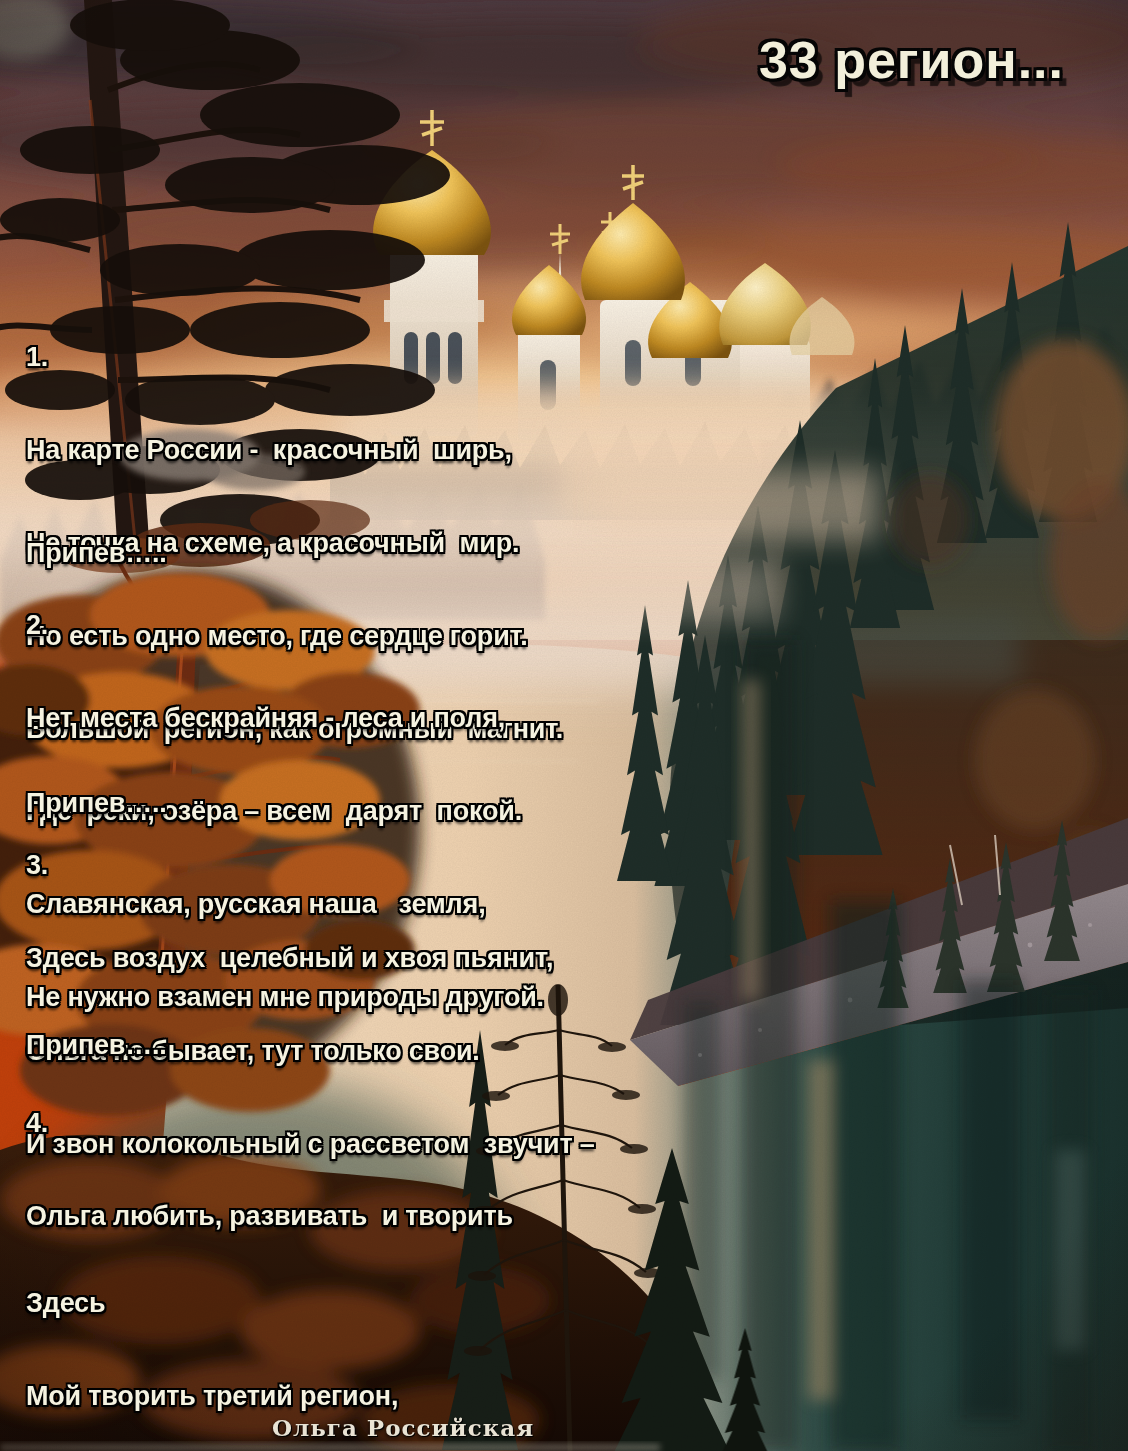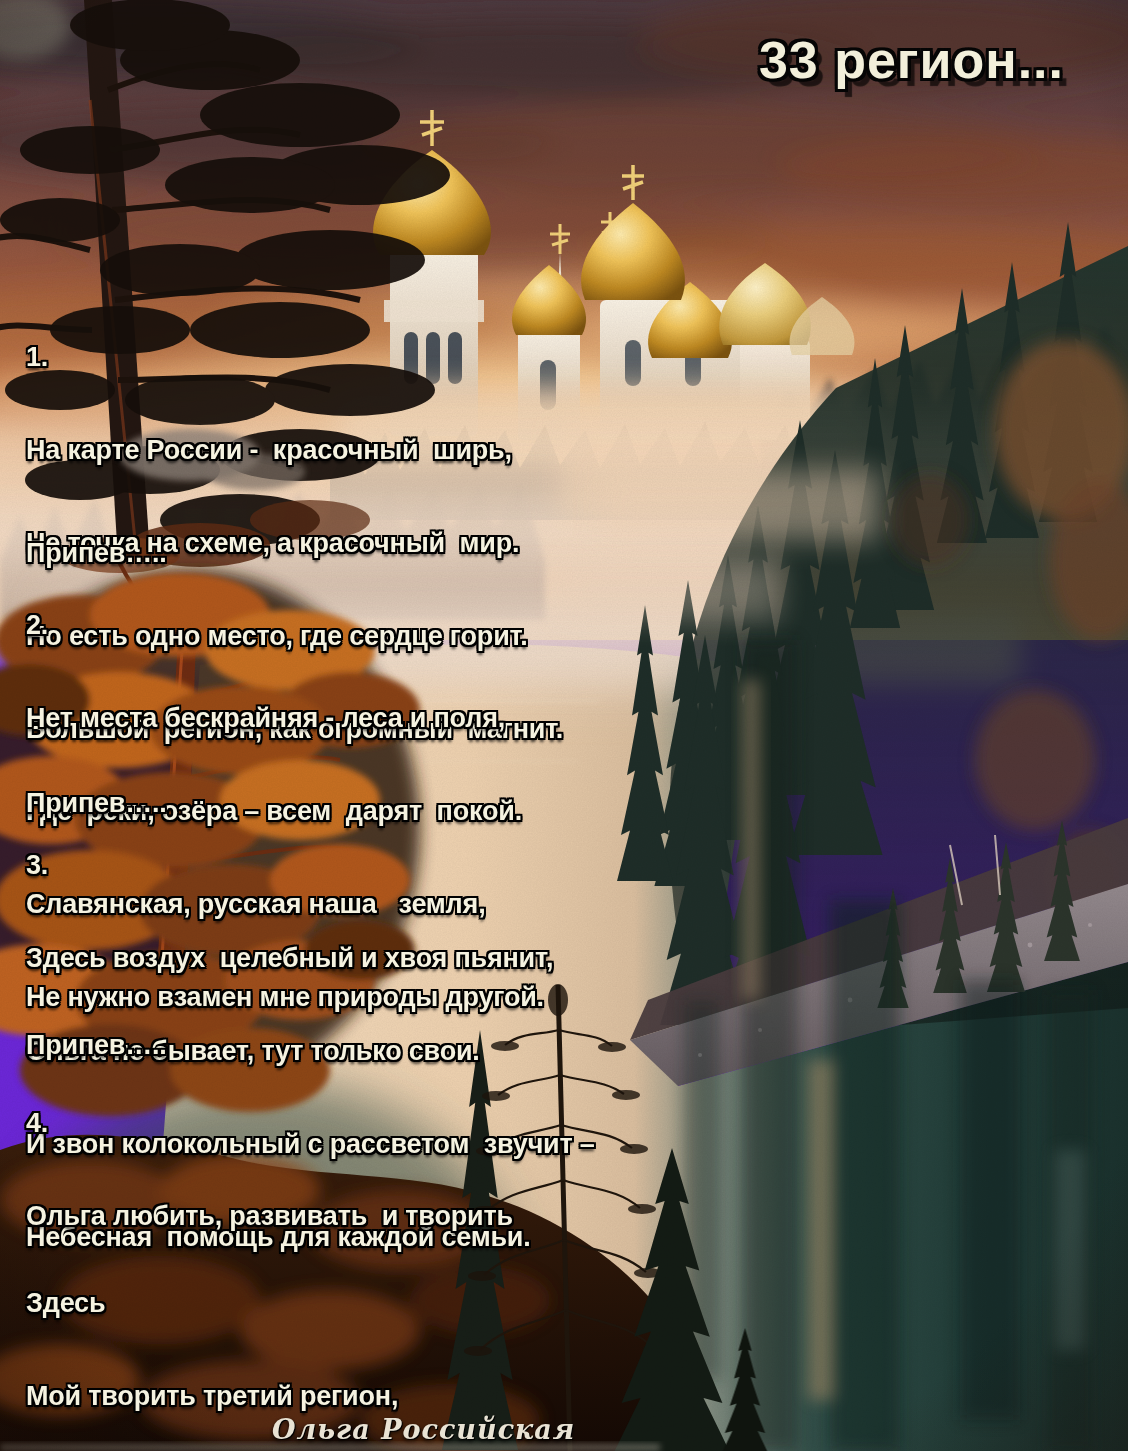--- a/index.html
+++ b/index.html
@@ -1,18 +1,18 @@
 <!DOCTYPE html>
 <html><head>
 <meta charset="utf-8">
 <style>
   html,body{margin:0;padding:0;background:#111;}
   .poster{
     position:relative;width:1128px;height:1451px;overflow:hidden;
-    font-family:"Liberation Sans", sans-serif;background:#6d28d9;
+    font-family:"Liberation Sans", sans-serif;background:#c2410c;
   }
   .bg{position:absolute;left:0;top:0;width:1128px;height:1451px;display:block;}
   .title{
     position:absolute;top:30px;right:64px;margin:0;
     font-size:52px;font-weight:bold;letter-spacing:1px;color:#f2efda;
     white-space:pre;
     text-shadow:
       -3px -3px 0 #050505, 0 -3px 0 #050505, 3px -3px 0 #050505,
       -3px 0 0 #050505, 3px 0 0 #050505,
       -3px 3px 0 #050505, 0 3px 0 #050505, 3px 3px 0 #050505,
@@ -25,22 +25,22 @@
   }
   .block .line{
     text-shadow:
       -2px -2px 0 #000, 0 -2px 0 #000, 2px -2px 0 #000,
       -2px 0 0 #000, 2px 0 0 #000,
       -2px 2px 0 #000, 0 2px 0 #000, 2px 2px 0 #000,
       0 4px 3px rgba(0,0,0,.75);
   }
   .signature{
     position:absolute;left:272px;top:1414px;
-    font-family:"DejaVu Serif", serif;font-style:italic;font-weight:bold;
-    font-size:27px;color:#e9e3d4;letter-spacing:1px;
+    font-family:"DejaVu Serif", serif;font-weight:bold;
+    font-size:23px;color:#e9e3d4;letter-spacing:1px;
     text-shadow:1px 1px 0 #000, 0 2px 4px rgba(0,0,0,.9);
   }
 </style>
 </head>
 <body>
 
 <div class="poster">
 
   <svg class="bg" viewBox="0 0 1128 1451" xmlns="http://www.w3.org/2000/svg">
     <defs>
@@ -409,21 +409,20 @@
 
     <section class="block" style="top:726px">
       <div class="line">Припев…..</div>
     </section>
 
     <section class="block" style="top:788px">
       <div class="line">3.</div>
       <div class="line">Здесь воздух  целебный и хвоя пьянит,</div>
       <div class="line">Ольга не бывает, тут только свои.</div>
       <div class="line">И звон колокольный с рассветом  звучит –</div>
-      <div class="line">Небесная  помощь для каждой семьи.</div>
     </section>
 
     <section class="block" style="top:968px">
       <div class="line">Припев…..</div>
     </section>
 
     <section class="block" style="top:1046px">
       <div class="line">4.</div>
       <div class="line">Ольга любить, развивать  и творить</div>
       

